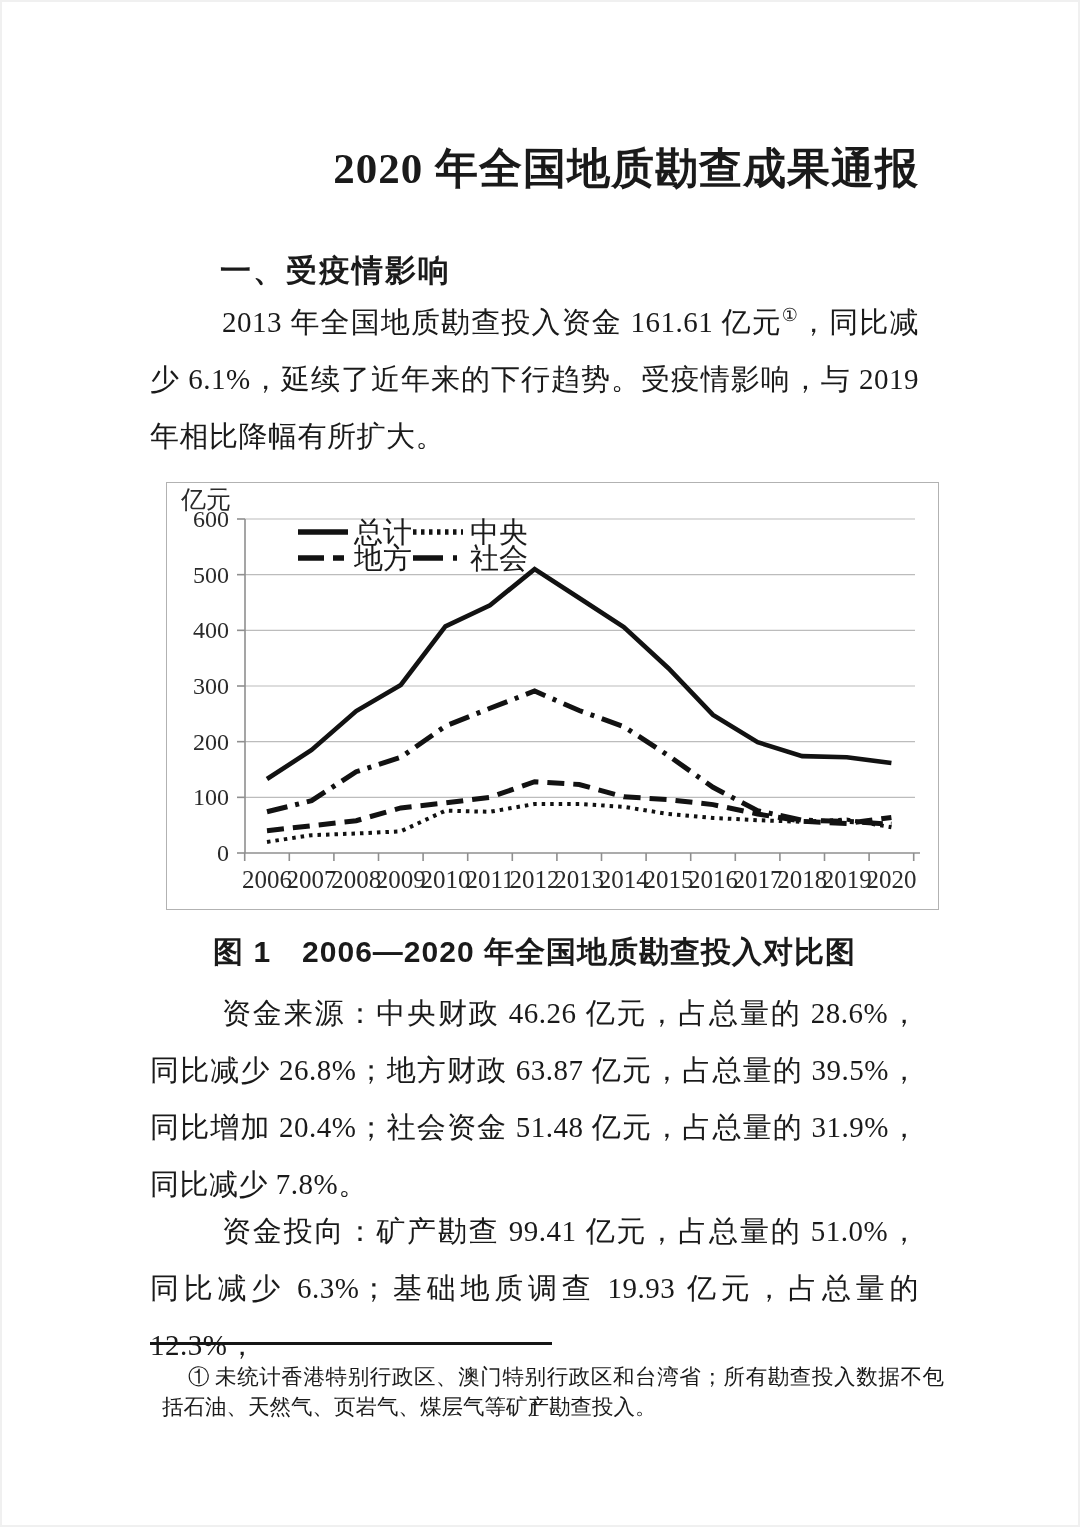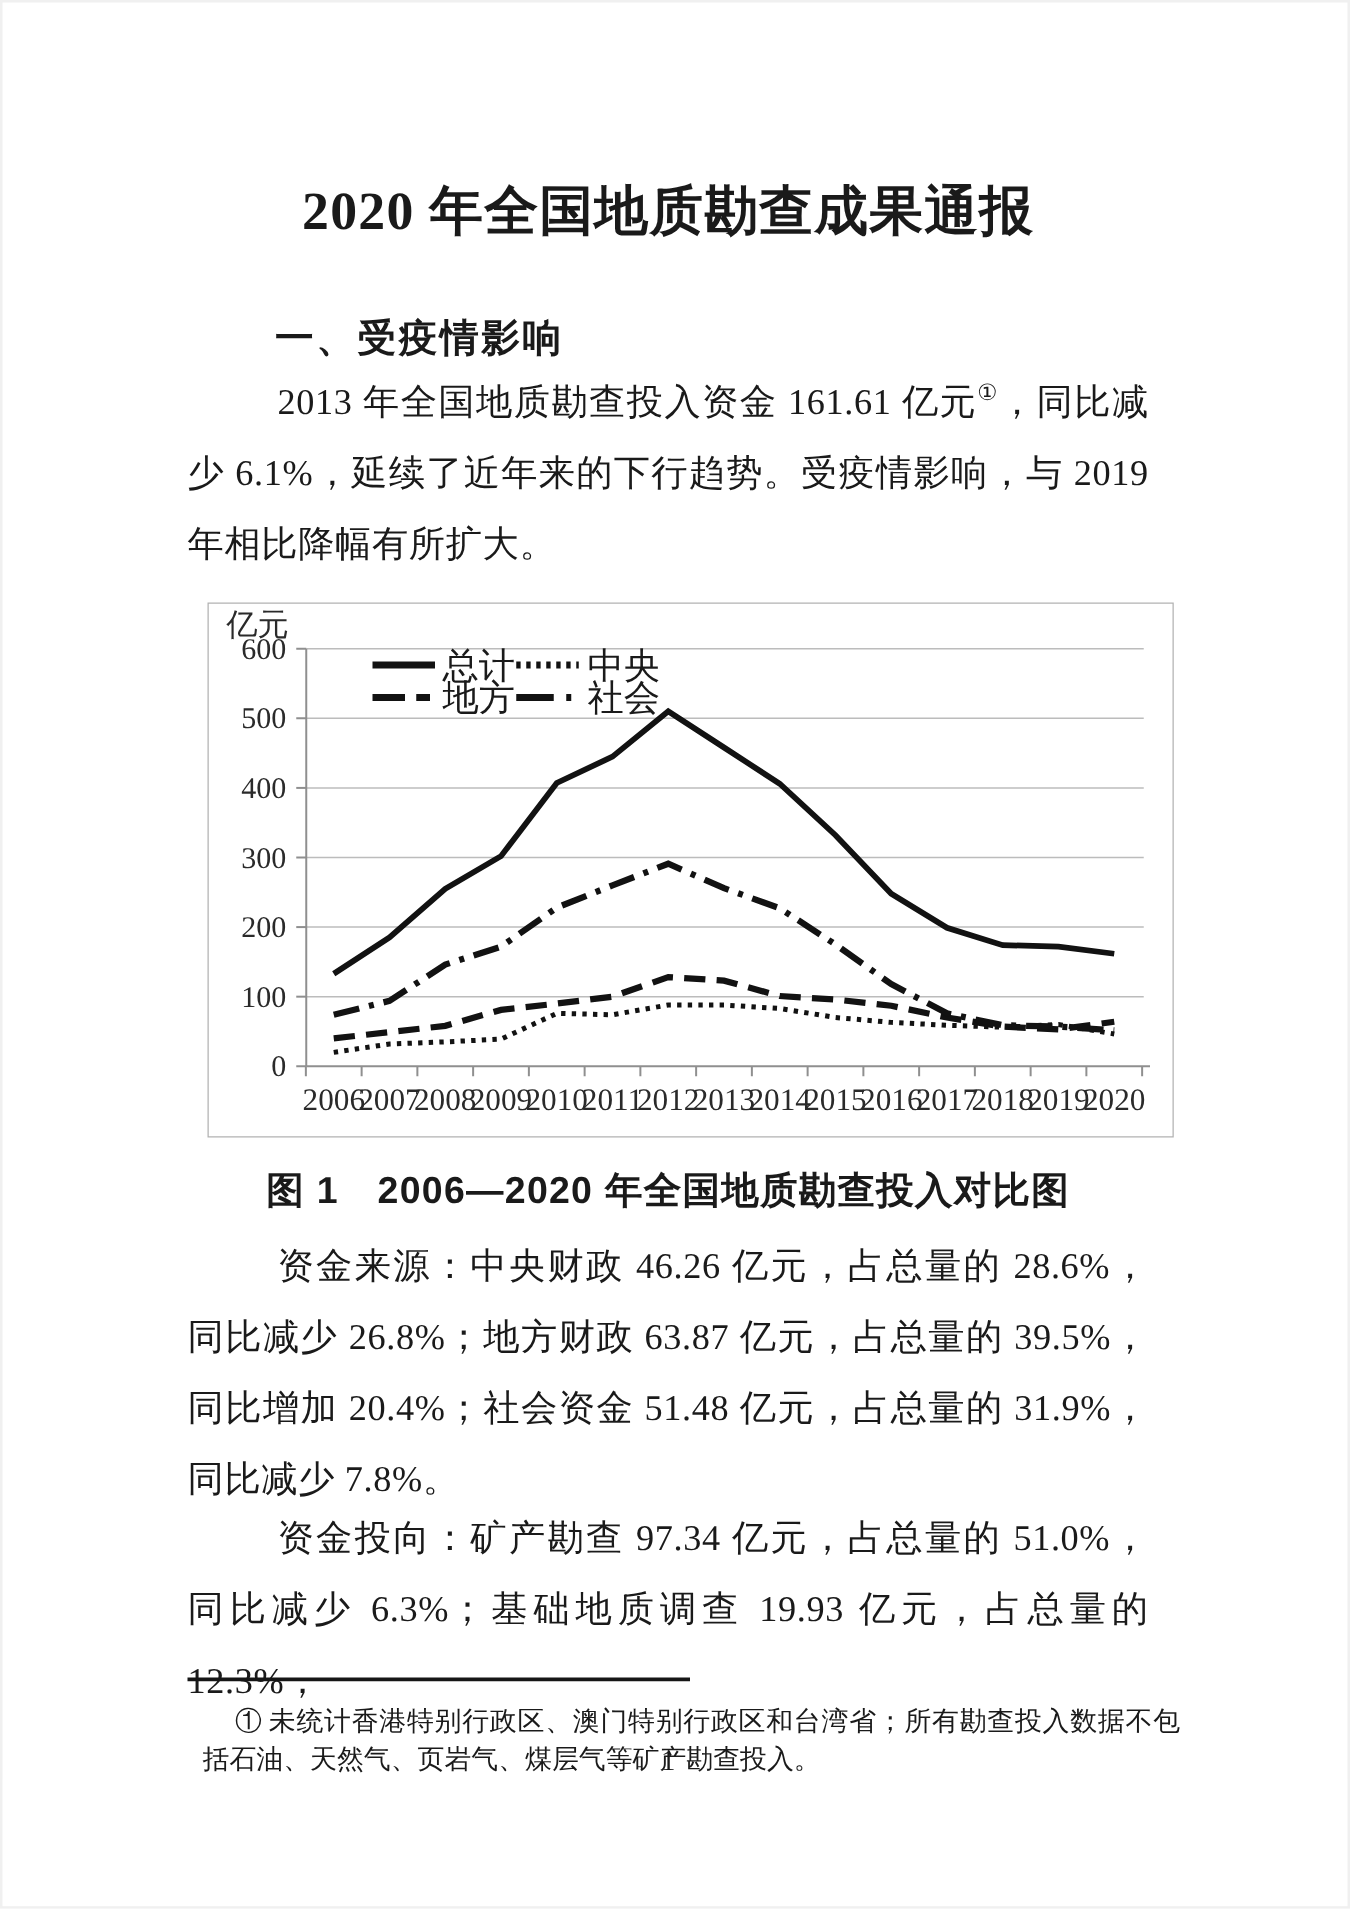--- a/index.html
+++ b/index.html
@@ -8,21 +8,21 @@
     width:1080px;height:1527px;
     background:#ffffff;
     color:#1a1a1a;
     font-family:"Liberation Serif","DejaVu Serif",serif;
     overflow:hidden;
     box-shadow:inset 0 0 0 2px #f0f0f0;
   }
   .content{position:absolute;left:150px;top:0;width:769px;height:100%;}
   .title{
     position:absolute;top:140px;left:0;width:100%;
-    margin:0;text-align:center;
+    margin:0;text-align:right;
     font-size:43px;font-weight:bold;letter-spacing:1px;
   }
   .heading{
     position:absolute;top:250px;left:70px;margin:0;
     font-family:"Liberation Sans","DejaVu Sans",sans-serif;
     font-size:31px;font-weight:bold;letter-spacing:2px;
   }
   .para{
     position:absolute;left:0;width:769px;margin:0;
     font-size:29px;line-height:57px;
@@ -75,21 +75,21 @@
     <h1 class="title">2020 年全国地质勘查成果通报</h1>
 
     <h2 class="heading">一、受疫情影响</h2>
 
     <p class="para para1"><span>2013 年全国地质勘查投入资金 161.61 亿元</span><sup class="fn-ref">①</sup><span>，同比减少 6.1%，延续了近年来的下行趋势。受疫情影响，与 2019 年相比降幅有所扩大。</span></p>
 
     <div class="caption">图 1　2006—2020 年全国地质勘查投入对比图</div>
 
     <p class="para para2">资金来源：中央财政 46.26 亿元，占总量的 28.6%，同比减少 26.8%；地方财政 63.87 亿元，占总量的 39.5%，同比增加 20.4%；社会资金 51.48 亿元，占总量的 31.9%，同比减少 7.8%。</p>
 
-    <p class="para para3">资金投向：矿产勘查 97.34 亿元，占总量的 51.0%，同比减少 6.3%；基础地质调查 19.93 亿元，占总量的 12.3%，</p>
+    <p class="para para3">资金投向：矿产勘查 99.41 亿元，占总量的 51.0%，同比减少 6.3%；基础地质调查 19.93 亿元，占总量的 12.3%，</p>
 
     <div class="fn-divider"></div>
 
     <p class="footnote"><span>①</span> <span>未统计香港特别行政区、澳门特别行政区和台湾省；所有勘查投入数据不包括石油、天然气、页岩气、煤层气等矿产勘查投入。</span></p>
 
     <div class="page-num">1</div>
   </div>
 
   <figure class="figure">
     <svg id="chart-svg" viewBox="0 0 771 426" role="img">

